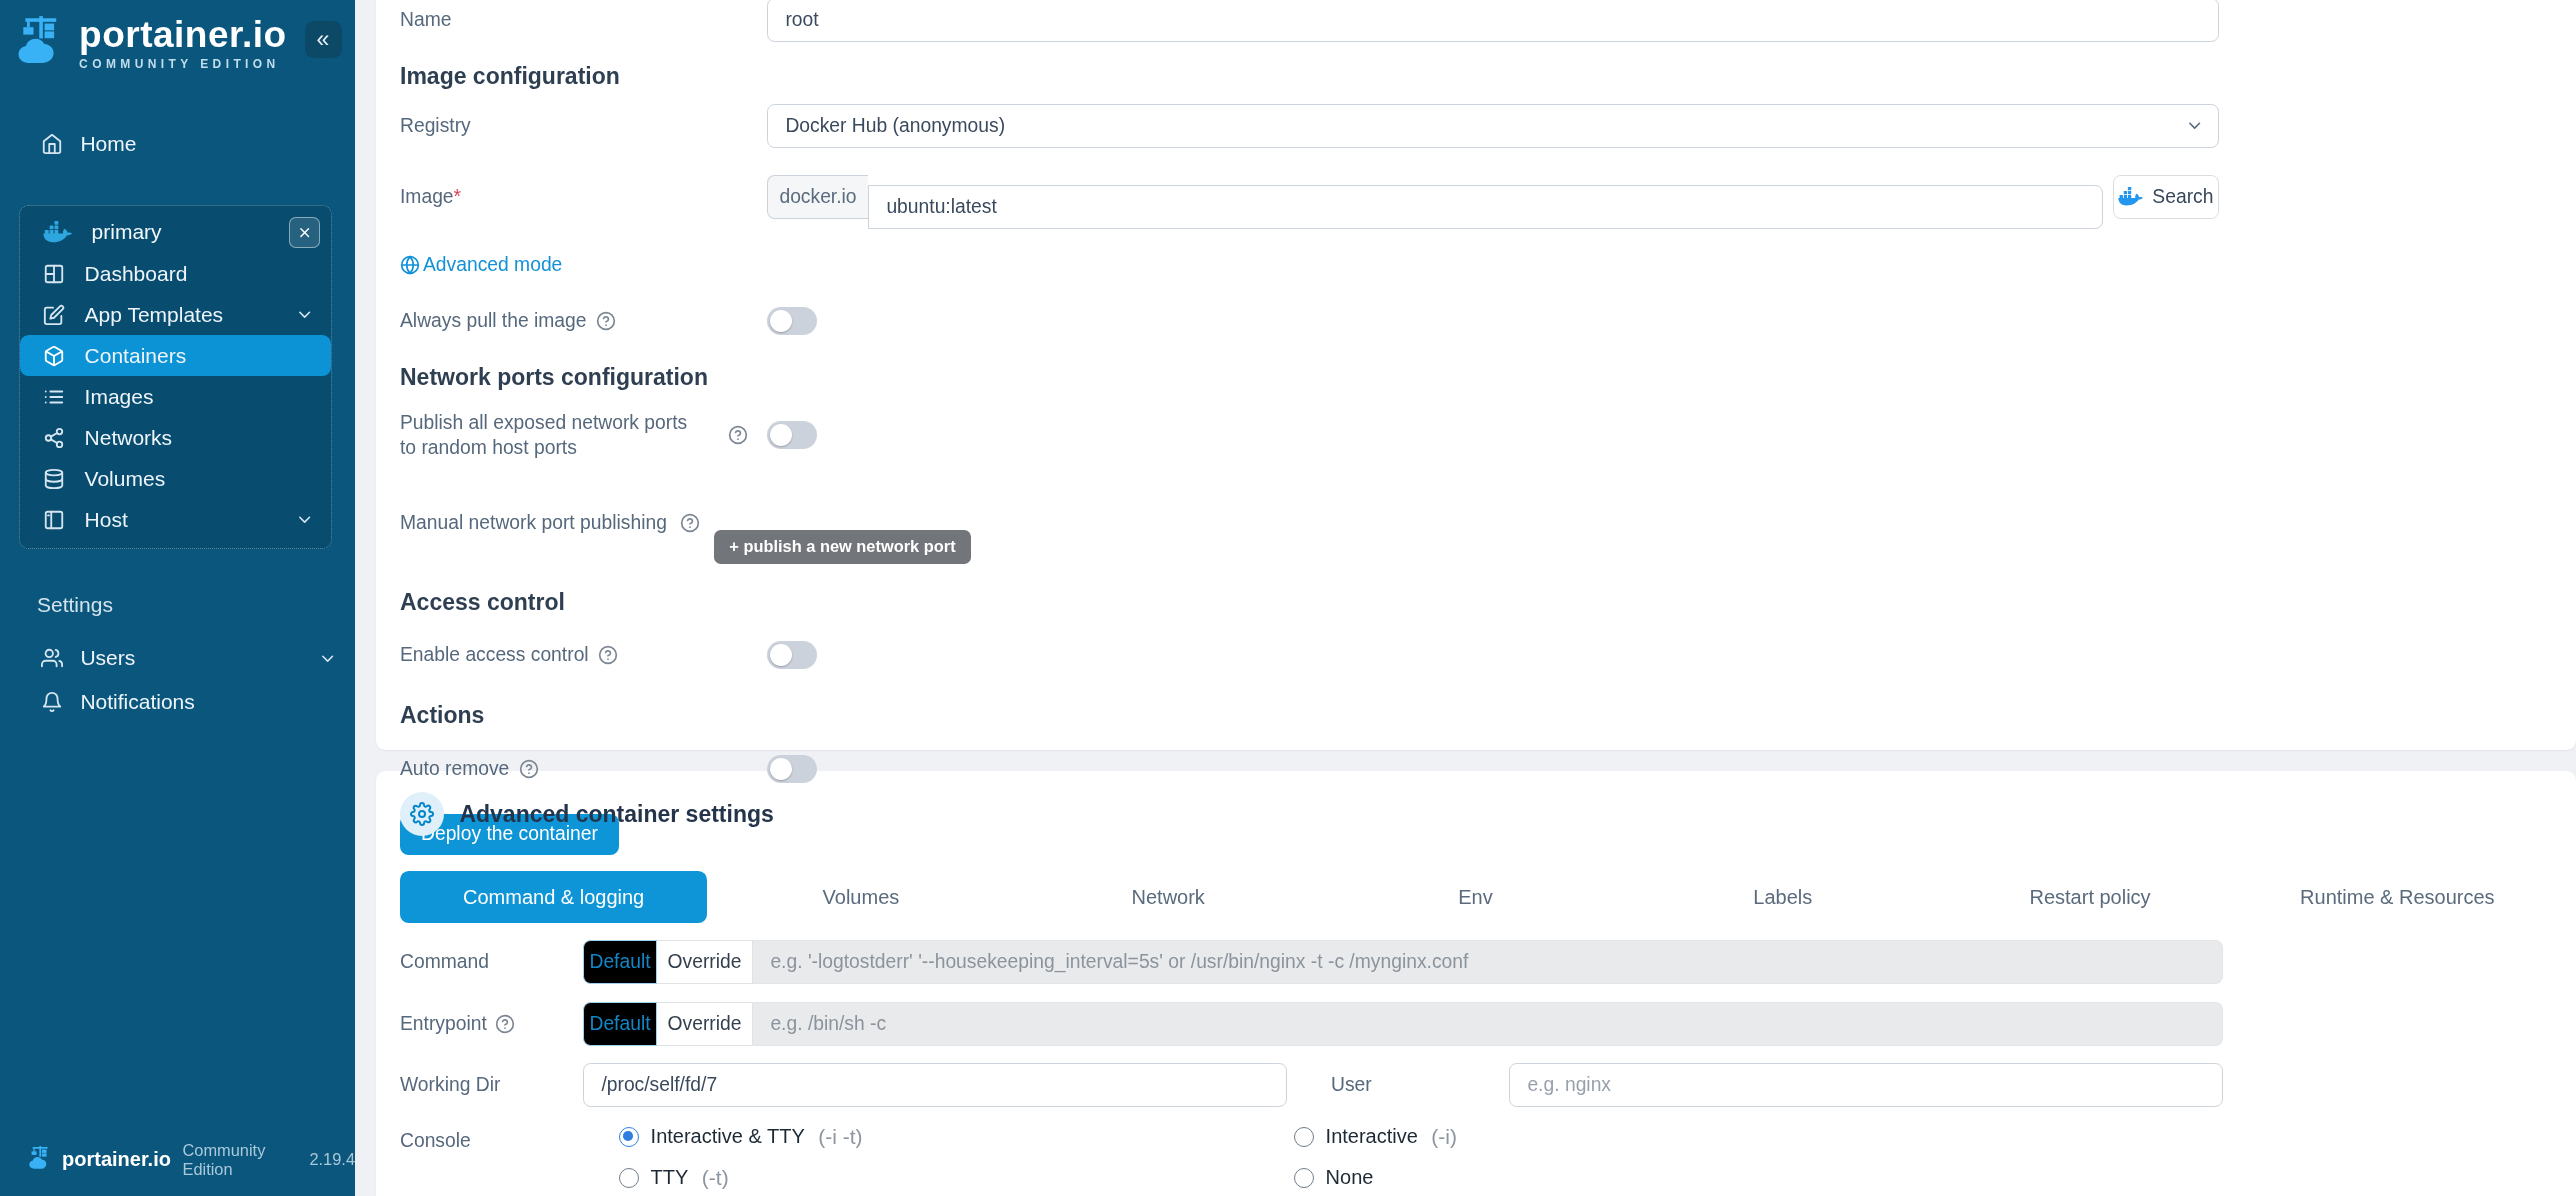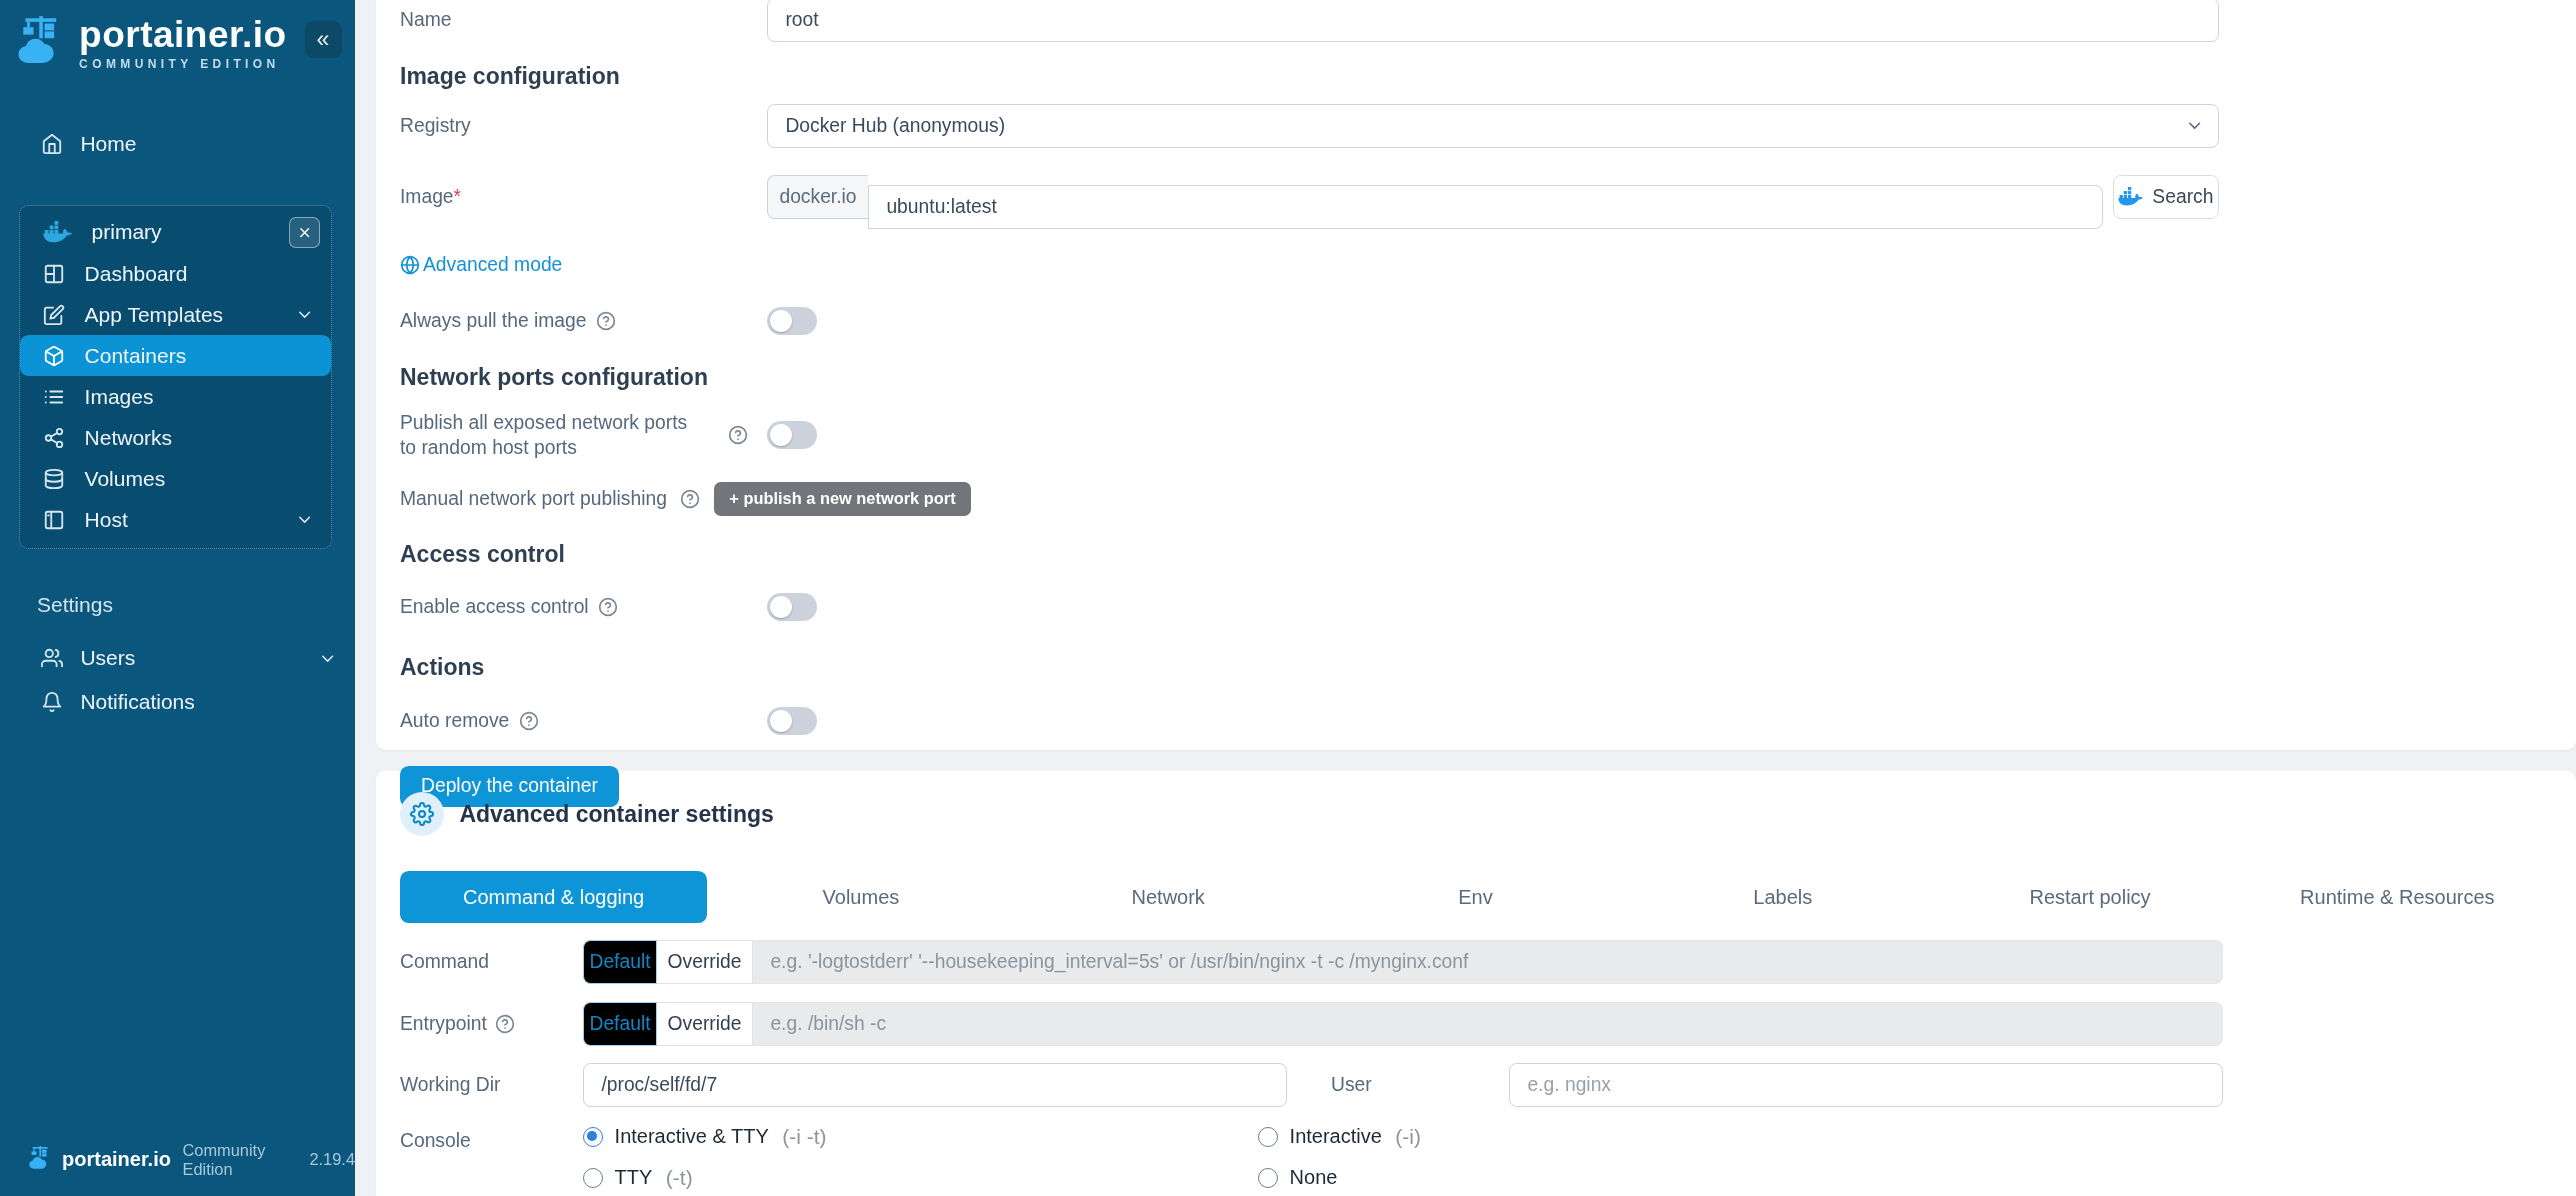--- a/index.html
+++ b/index.html
@@ -58,21 +58,21 @@
   .search-btn { margin-left:9.6px; width:106px; height:44px; border:1px solid #d9dde2; border-radius:7.7px; background:#fff; display:flex; align-items:center; justify-content:center; gap:9.6px; font-size:19.3px; color:#39485a; cursor:pointer; }
   .search-btn .whale { width:25px; height:20px; color:#2496ed; }
   .link-row { display:flex; align-items:center; gap:3px; margin-top:25px; font-size:19.3px; color:#1291d8; cursor:pointer;text-align:center; }
   .link-row svg { width:20px; height:20px; stroke:#1291d8; stroke-width:2; fill:none; stroke-linecap:round; stroke-linejoin:round; }
   .help-icon { width:20px; height:20px; flex-shrink:0; cursor:pointer; }
   .help-icon svg { width:20px; height:20px; stroke:#7c8794; stroke-width:2; fill:none; stroke-linecap:round; stroke-linejoin:round; }
   .toggle { width:50px; height:28px; border-radius:14.5px; background:#ccd2dc; position:relative; cursor:pointer; flex-shrink:0; }
   .toggle::after { content:''; position:absolute; left:2.9px; top:2.9px; width:22px; height:22px; border-radius:50%; background:#fff; box-shadow:0 1px 1.9px rgba(0,0,0,.25); }
   .two-line { min-height:54px; }
   .manual-row { display:flex; align-items:center; gap:13.5px; margin-top:19.3px; font-size:19.3px; color:#56687c; }
-  .gray-btn { background:#72767b; color:#fff; font-size:16.4px; font-weight:700; border-radius:6.8px; padding:7.7px 15.4px; cursor:pointer; border:none; font-family:"Liberation Sans", sans-serif; }
+  .gray-btn { background:#72767b; color:#fff; font-size:16.4px; font-weight:700; border-radius:6.8px; padding:7.7px 15.4px; cursor:pointer; border:none; font-family:"Liberation Sans", sans-serif;margin-top:48px; }
   .deploy-btn { margin-top:23px; display:inline-flex; align-items:center; justify-content:center; height:41px; padding:0 21px; background:#0e95d7; color:#fff; font-size:19.3px; border:none; border-radius:8.7px; cursor:pointer; font-family:"Liberation Sans", sans-serif; }
 
   
   .adv-header { display:flex; align-items:center; gap:15.4px; }
   .gear-circle { width:44px; height:44px; border-radius:50%; background:#dff0fb; display:flex; align-items:center; justify-content:center; }
   .gear-circle svg { width:24px; height:24px; stroke:#0286c9; stroke-width:2; fill:none; stroke-linecap:round; stroke-linejoin:round; }
   .adv-title { font-size:23px; font-weight:600; color:#24344a; }
   .tabs { display:flex; margin-top:35px; width:2151px; }
   .tab { flex:1; height:52px; display:flex; align-items:center; justify-content:center; font-size:20px; color:#5a6b7d; border-radius:8.7px; cursor:pointer; }
   .tab.active { background:#0e95d7; color:#ffffff; }
@@ -80,21 +80,21 @@
   .adv-label { width:183px; flex-shrink:0; display:flex; align-items:center; gap:7.7px; font-size:19.3px; color:#56687c; }
   .seg-btn { height:44px; display:flex; align-items:center; justify-content:center; font-size:19.3px; cursor:pointer; flex-shrink:0; }
   .seg-default { width:74px; background:#000000; border:1px solid #9ed2f1; color:#1286c5; border-radius:7.7px 0 0 7.7px; }
   .seg-override { width:96px; background:#ffffff; border:1px solid #dfe3e8; border-left:none; color:#333f4d; }
   .dis-input { flex:1; height:44px; background:#e9eaec; border:1px solid #e3e5e8; border-left:none; border-radius:0 7.7px 7.7px 0; font-size:19.3px; padding:0 17.4px; color:#8b949d; font-family:"Liberation Sans", sans-serif; }
   .dis-input::placeholder { color:#8b949d; }
   .wd-input { width:704px; }
   .user-group { display:flex; align-items:center; margin-left:44px; flex:1; }
   .user-label { width:178px; font-size:19.3px; color:#56687c; }
   .user-input { width:714px; }
-  .console-row { align-items:flex-start; }
+  .console-row { align-items:flex-start;gap:36px; }
   .console-row .adv-label { padding-top:5.8px; }
   .radio-grid { display:grid; grid-template-columns:675px auto; row-gap:17.4px; }
   .radio-item { display:flex; align-items:center; gap:11.6px; cursor:pointer; }
   .radio { width:20px; height:20px; border:1.9px solid #707c88; border-radius:50%; position:relative; flex-shrink:0; }
   .radio.sel { border-color:#2f7fe0; }
   .radio.sel::after { content:''; position:absolute; left:3.4px; top:3.4px; width:9.6px; height:9.6px; border-radius:50%; background:#2f7fe0; }
   .radio-label { font-size:20px; color:#1d2935; }
   .radio-suffix { font-size:21px; color:#8d96a0; margin-left:1.9px; }
 </style>
 </head>

